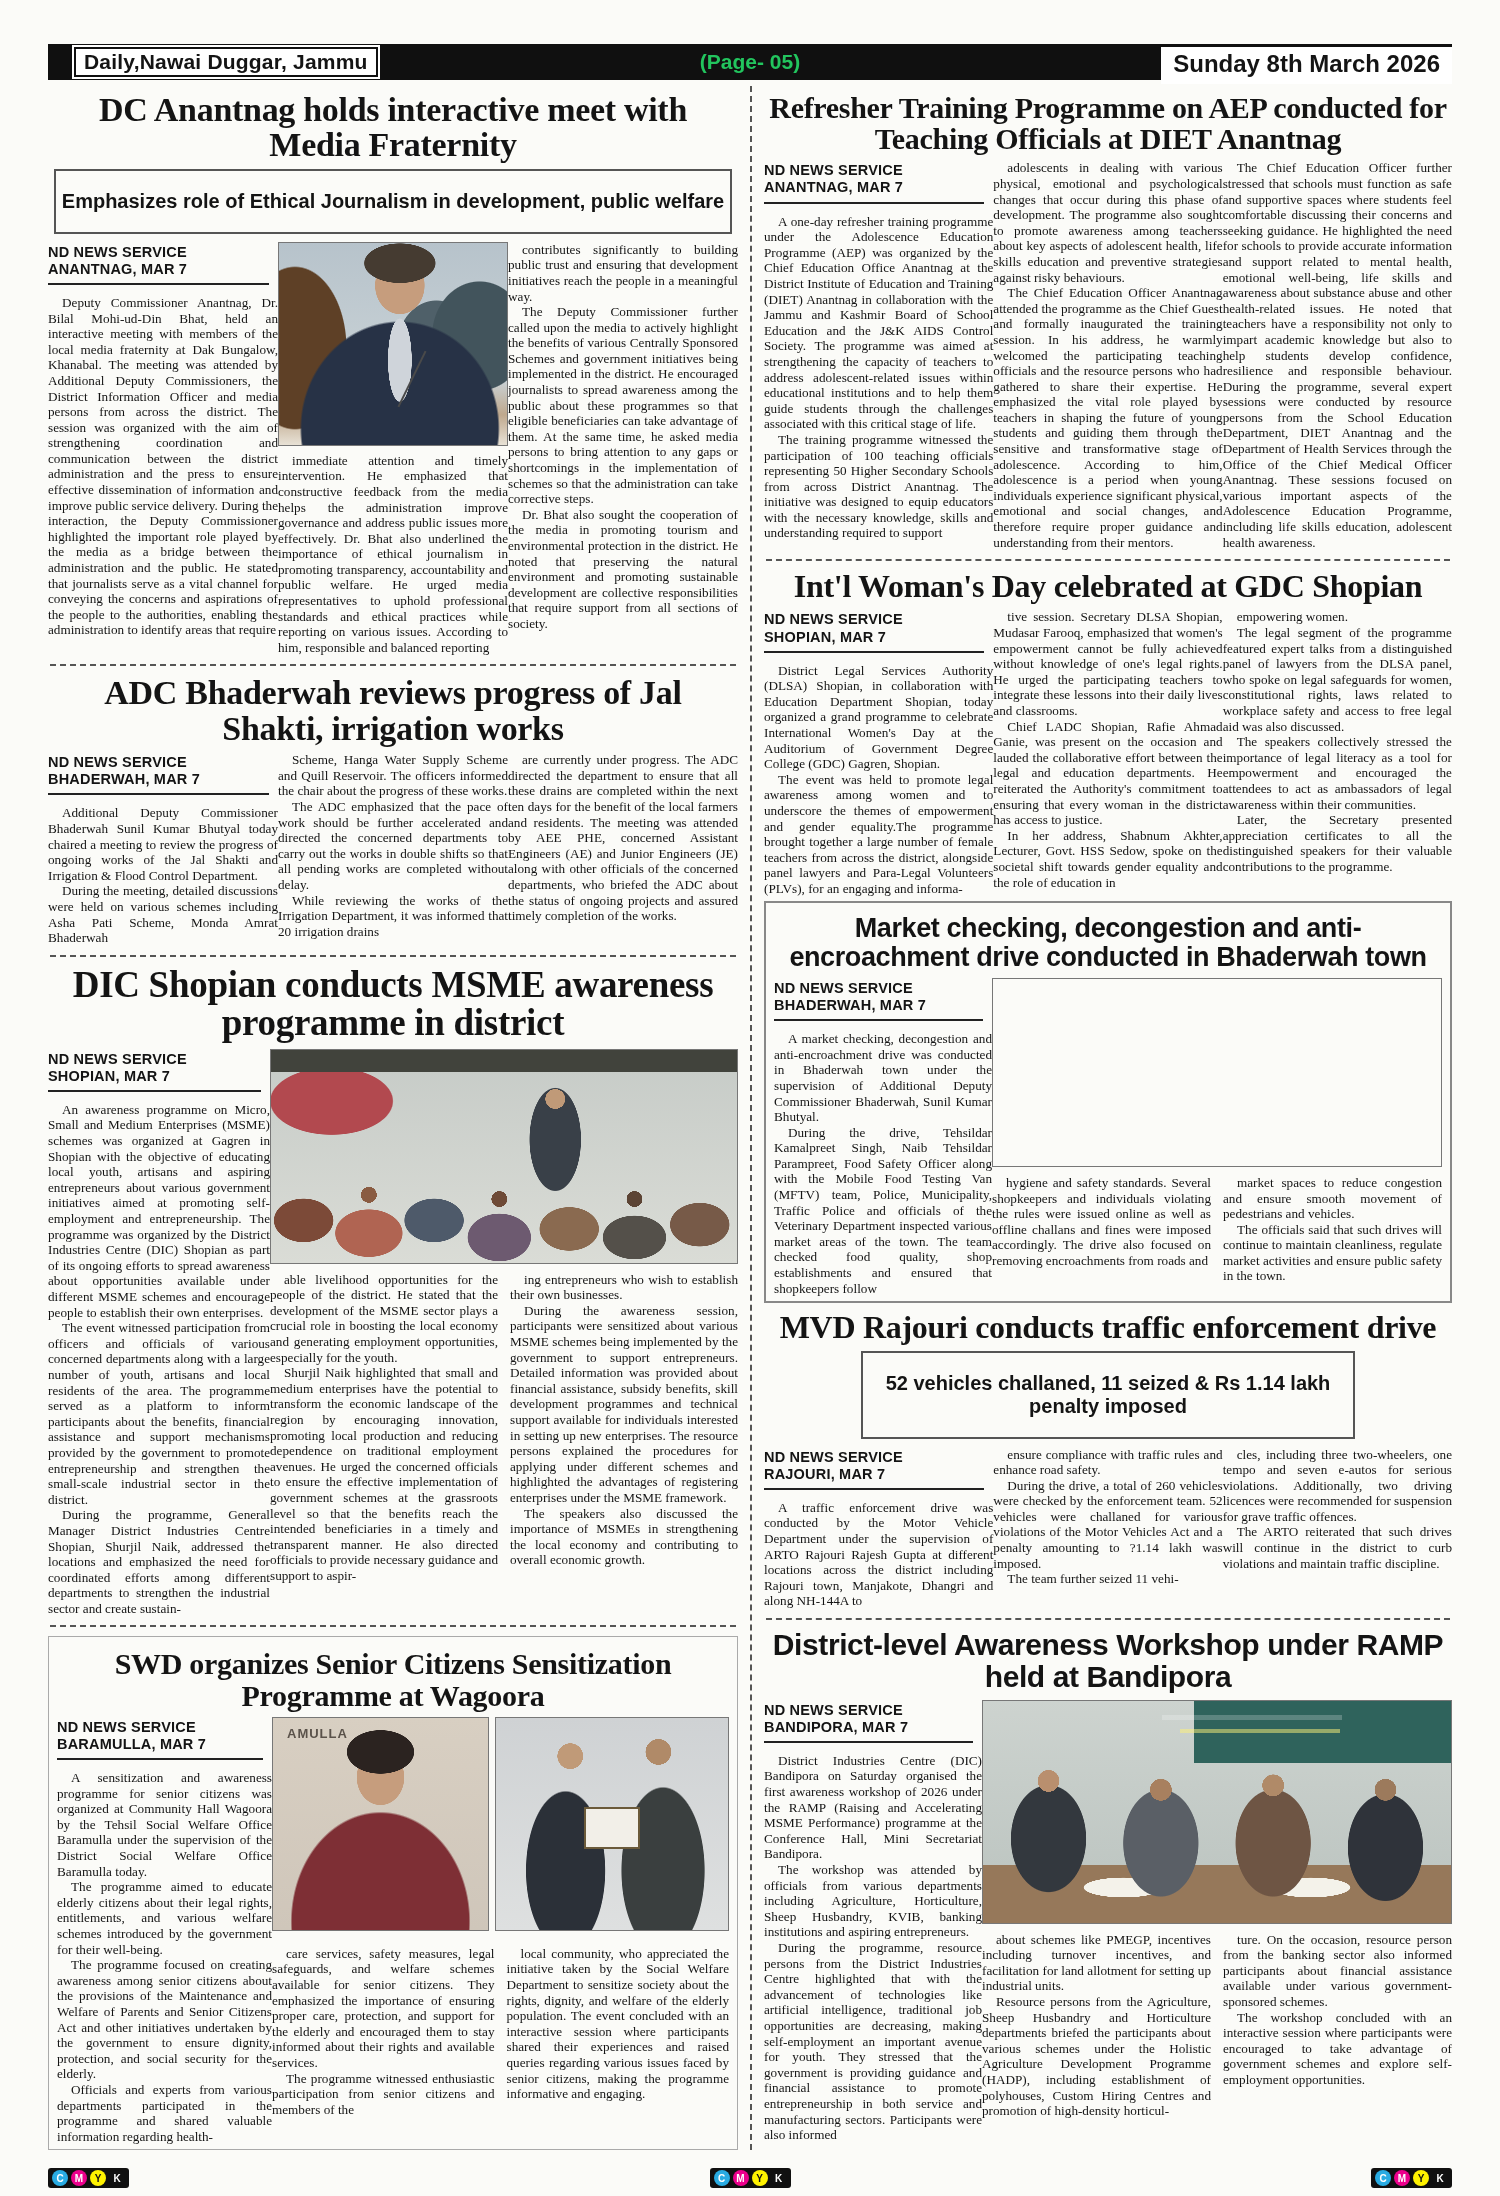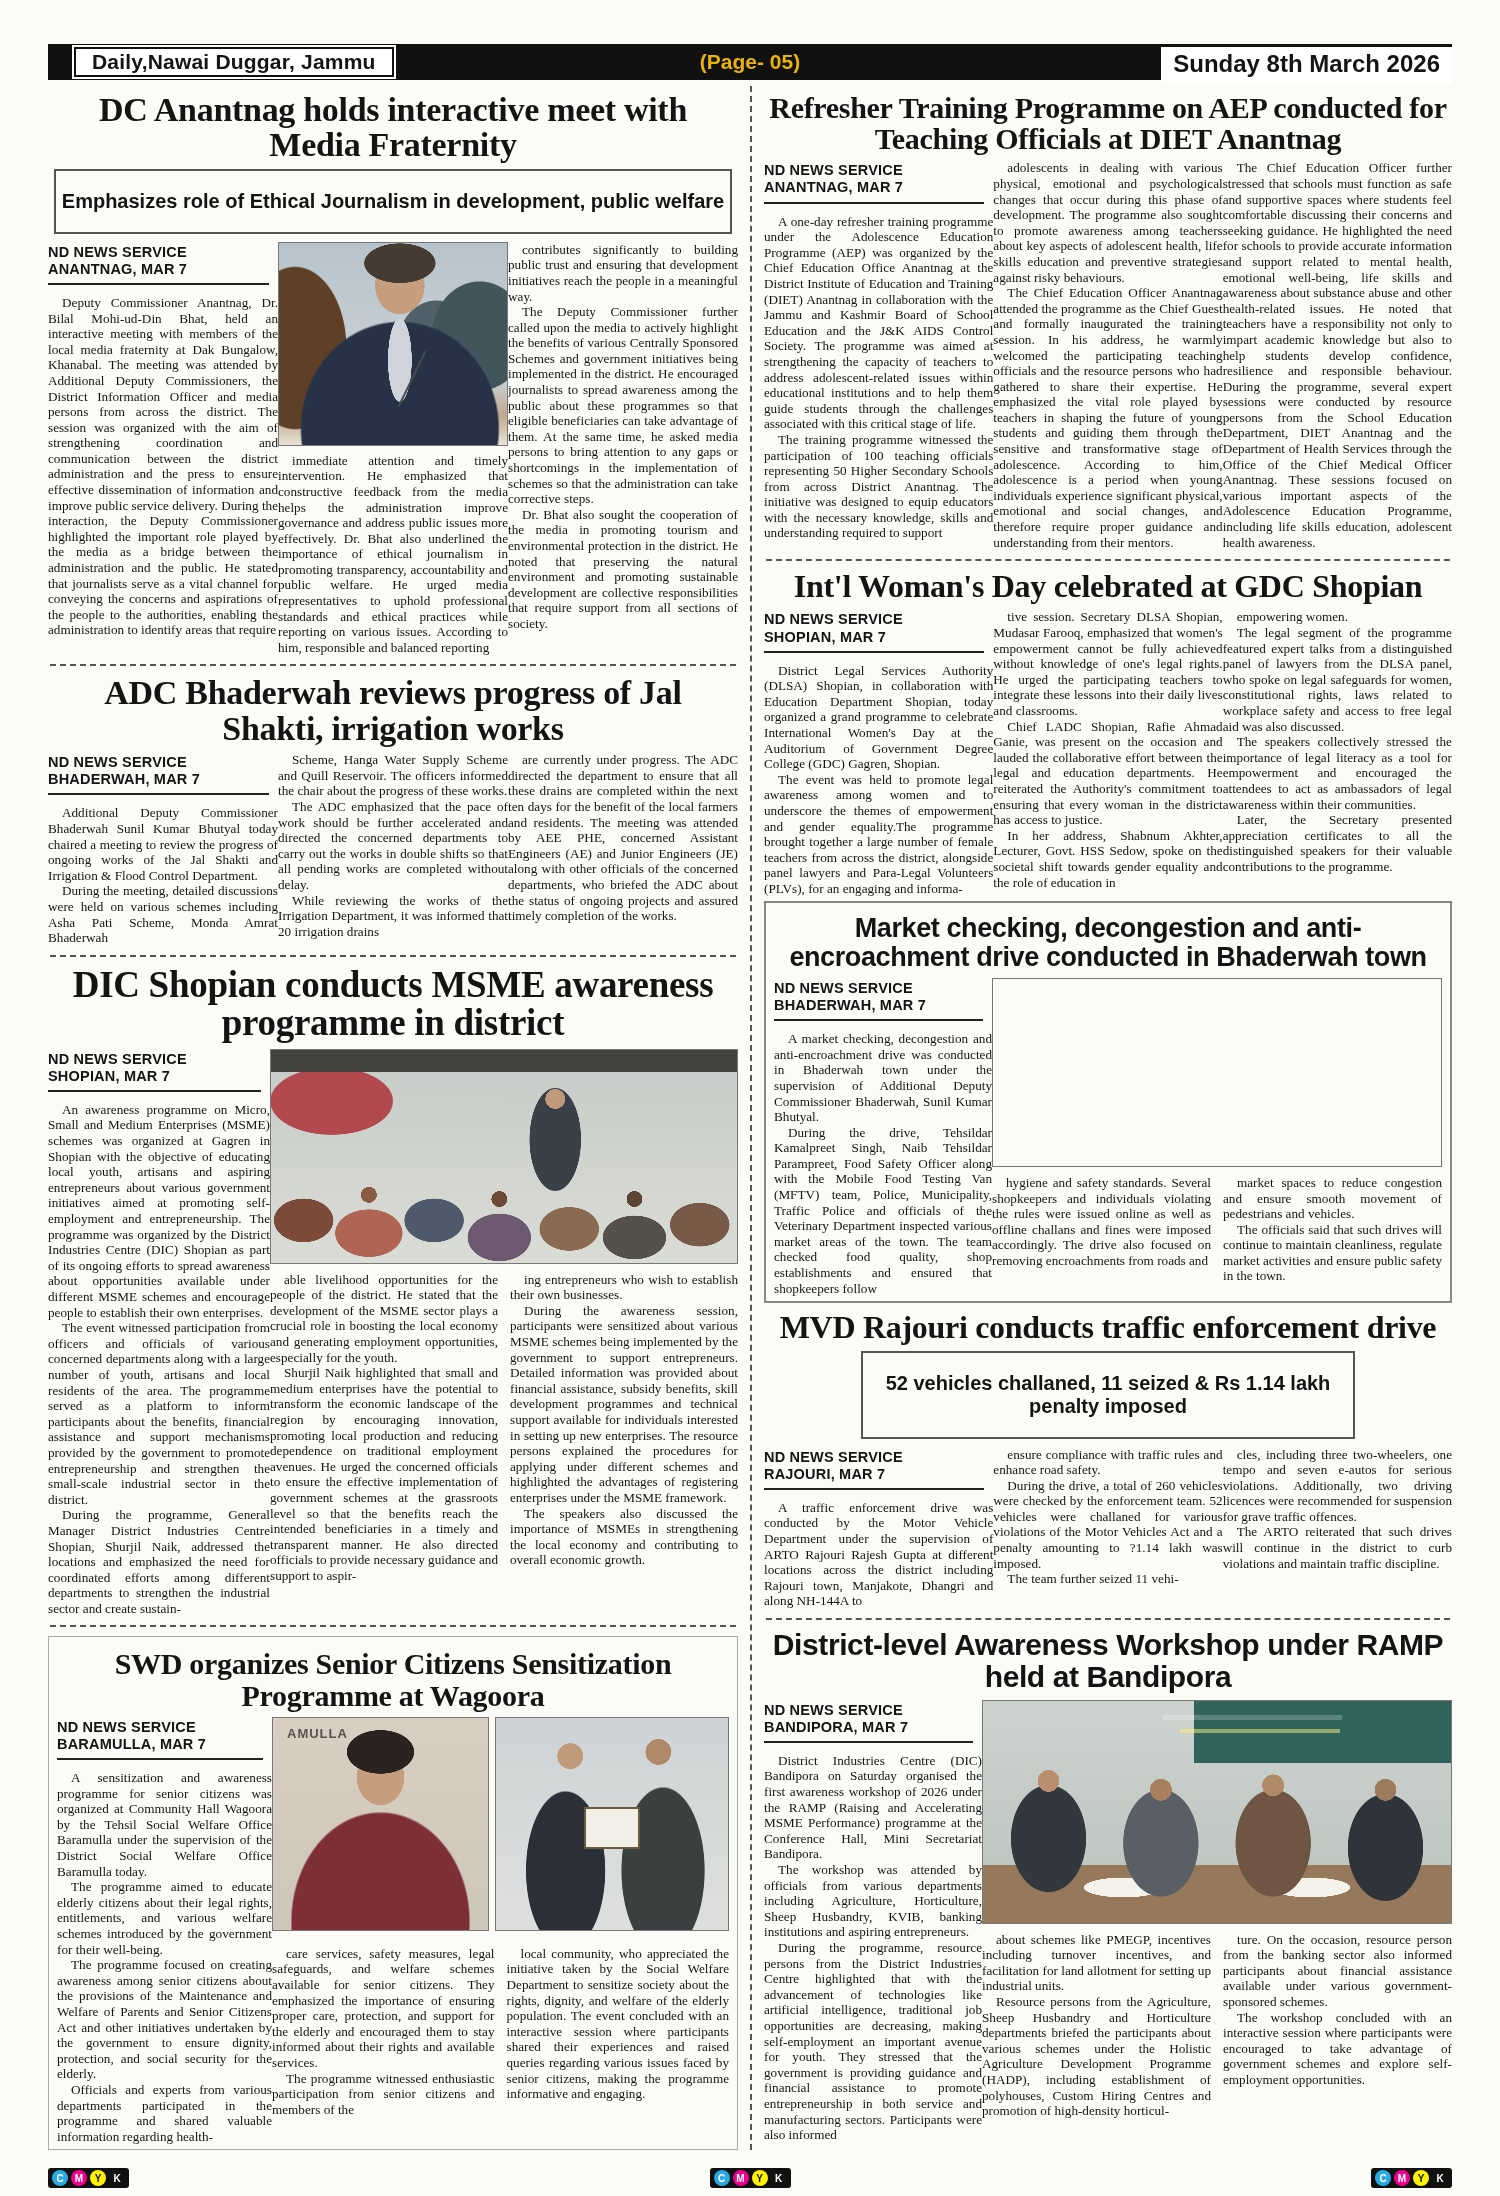--- a/index.html
+++ b/index.html
@@ -1,22 +1,22 @@
 <!DOCTYPE html>
 <html><head>
 <meta charset="utf-8">
 <style>
   html,body{margin:0;padding:0;background:#e8e8e4;}
   .page{position:relative;width:1500px;height:2196px;background:#fbfbf8;margin:0 auto;overflow:hidden;
         font-family:"Liberation Serif",serif;color:#141414;}
   
   .topbar{position:relative;margin:44px 48px 0;height:36px;background:#101010;display:flex;align-items:center;}
   .masthead-box{margin-left:26px;background:#fff;border:2px solid #101010;outline:2px solid #fff;
-        font-family:"Liberation Sans",sans-serif;font-weight:bold;font-size:21px;padding:1px 16px;letter-spacing:.2px;}
-  .pagelabel{position:absolute;left:0;right:0;text-align:center;color:#eab308;
+        font-family:"Liberation Sans",sans-serif;font-weight:bold;font-size:21px;padding:1px 8px;letter-spacing:.2px;}
+  .pagelabel{position:absolute;left:0;right:0;text-align:center;color:#22c55e;
         font-family:"Liberation Sans",sans-serif;font-weight:bold;font-size:21px;}
   .date-box{position:absolute;right:0;top:3px;background:#fff;padding:3px 12px 6px;
         font-family:"Liberation Sans",sans-serif;font-weight:bold;font-size:24px;}
   
   .content{display:flex;margin:6px 48px 0;}
   .left-group{width:690px;padding-right:12px;}
   .right-group{flex:1;border-left:2px dashed #555;padding-left:12px;}
   .hr-dash{border:none;border-top:2px dashed #555;margin:9px 2px;}
   article{margin-bottom:2px;}
   .headline{font-family:"Liberation Serif",serif;font-weight:bold;text-align:center;

